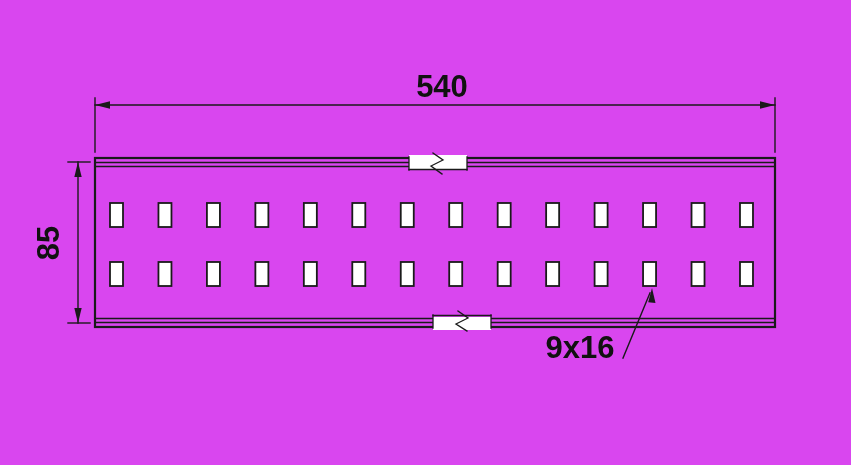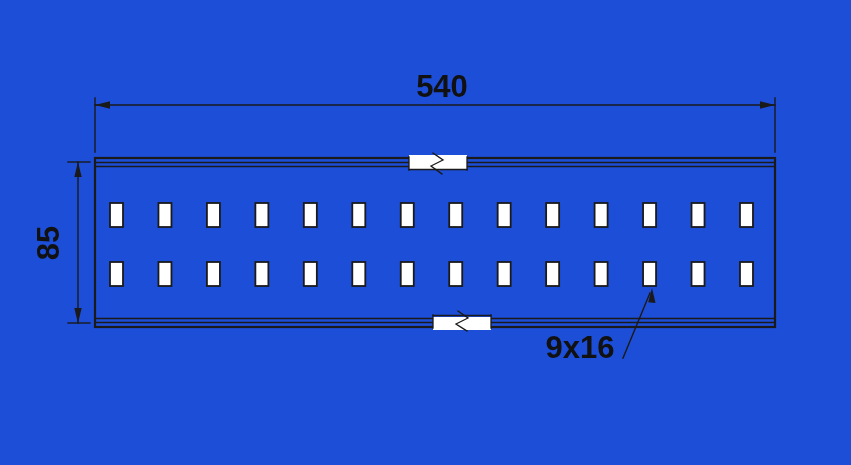--- a/index.html
+++ b/index.html
@@ -3,21 +3,21 @@
 <meta charset="utf-8">
 <style>
   html, body {
     margin: 0;
     padding: 0;
     background: #ffffff;
   }
   .canvas {
     width: 851px;
     height: 465px;
-    background: #1d4ed8;
+    background: #d946ef;
     position: relative;
     overflow: hidden;
   }
   svg { display: block; }
 
   .ln     { stroke: #1a1a1a; fill: none; stroke-linecap: square; }
   .thick  { stroke-width: 2.2; }
   .thin   { stroke-width: 1.3; }
   .dim    { stroke-width: 1.4; }
   .mask   { fill: #ffffff; stroke: none; }

